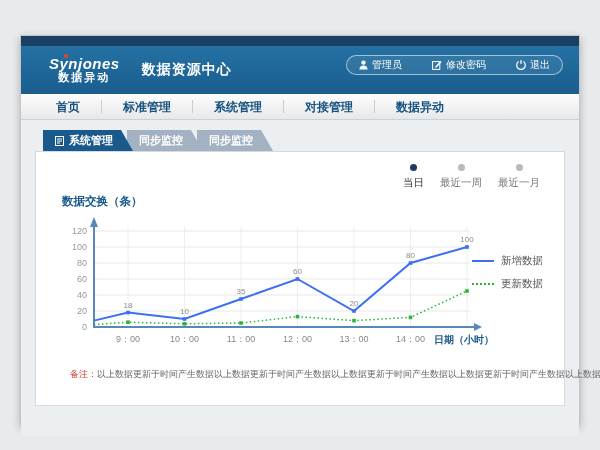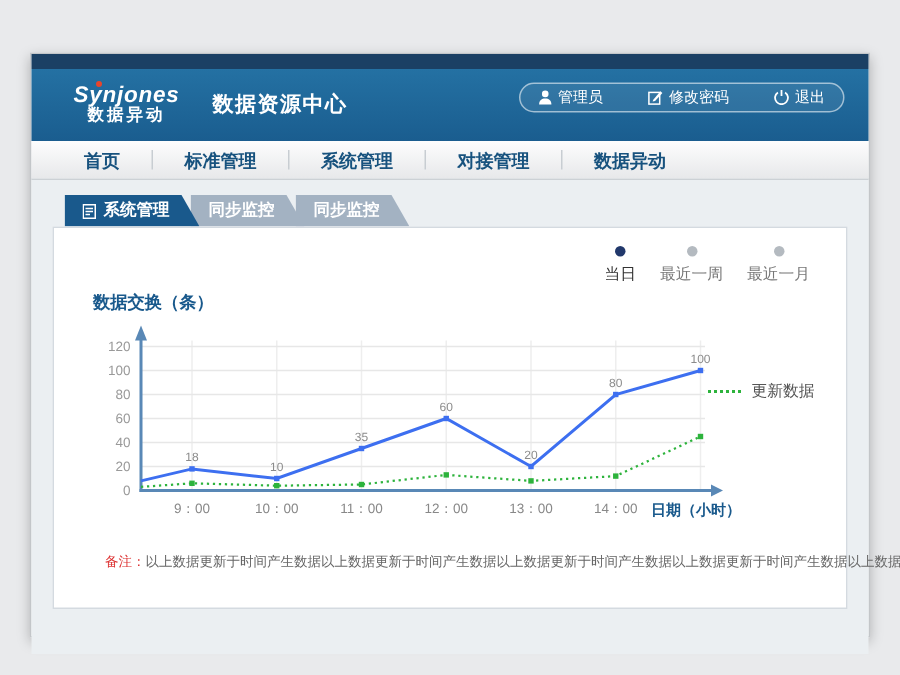--- a/index.html
+++ b/index.html
@@ -226,20 +226,24 @@
             <rect x="78.2" y="111.4" width="3.6" height="3.6" fill="#2db33c"></rect>
             <rect x="134.7" y="113" width="3.6" height="3.6" fill="#2db33c"></rect>
             <rect x="191.2" y="112.2" width="3.6" height="3.6" fill="#2db33c"></rect>
             <rect x="247.7" y="105.8" width="3.6" height="3.6" fill="#2db33c"></rect>
             <rect x="304.2" y="109.8" width="3.6" height="3.6" fill="#2db33c"></rect>
             <rect x="360.7" y="106.60000000000001" width="3.6" height="3.6" fill="#2db33c"></rect>
             <rect x="417.2" y="80.2" width="3.6" height="3.6" fill="#2db33c"></rect>
           </svg>
         <div class="chart-legend">
           <div class="legend-item">
+            <span class="legend-line"></span>
+            <span class="legend-label">新增数据</span>
+          </div>
+          <div class="legend-item">
             <span class="legend-line dotted"></span>
             <span class="legend-label">更新数据</span>
           </div>
         </div>
       </div>
 
       <div class="note">
         <span class="note-prefix">备注：</span><span>以上数据更新于时间产生数据以上数据更新于时间产生数据以上数据更新于时间产生数据以上数据更新于时间产生数据以上数据更新于</span>
       </div>
 

